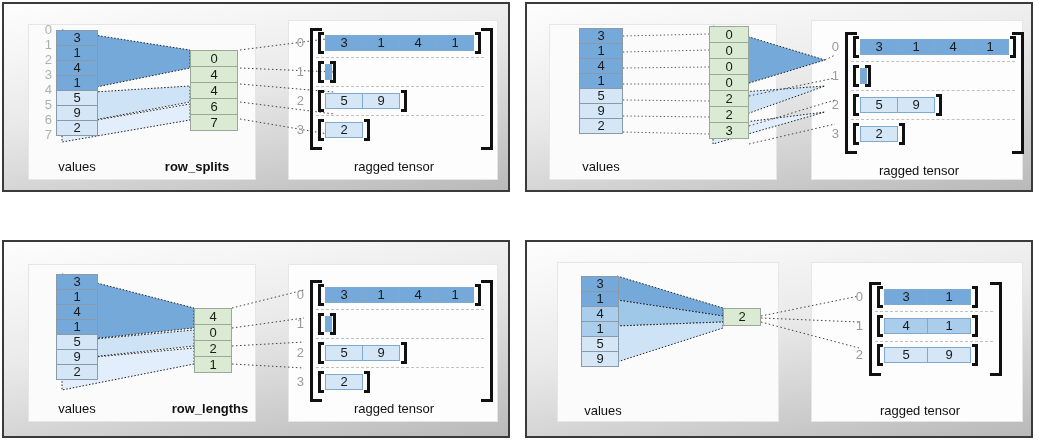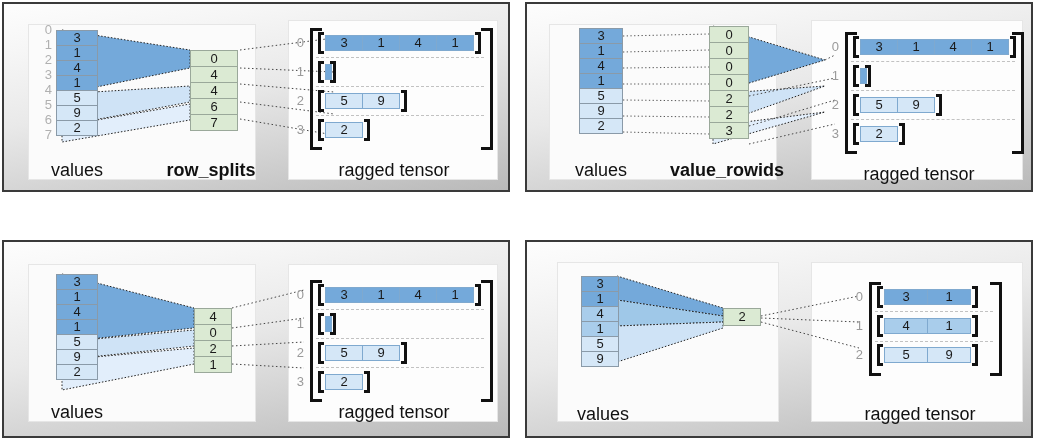--- a/index.html
+++ b/index.html
@@ -29,21 +29,21 @@
     position:absolute;
     box-sizing:border-box;
     background:#fbfbfb;
     border:1px solid #e6e6e6;
   }
   .card.bright{background:#fdfdfd;}
 
   
   .lbl{
     position:absolute;text-align:center;
-    font-size:18px;color:#111;white-space:pre-line;line-height:1.12;
+    font-size:13px;color:#111;white-space:pre-line;line-height:1.12;
   }
   .lbl.bold{font-weight:bold;}
 
   
   .col{position:absolute;}
   .cell{
     box-sizing:border-box;
     border:1px solid #8a9aa8;
     height:16px;line-height:14px;
     text-align:center;font-size:13px;color:#1a1a1a;
@@ -171,21 +171,21 @@
           <div style="position: absolute; left: 0px; top: 0px; width: 6px; height: 22px; border-top: 3px solid rgb(17, 17, 17); border-bottom: 3px solid rgb(17, 17, 17); border-left: 3px solid rgb(17, 17, 17); border-image: initial; border-right: none; box-sizing: border-box;"></div>
           <div style="position: absolute; right: 0px; top: 0px; width: 6px; height: 22px; border-top: 3px solid rgb(17, 17, 17); border-right: 3px solid rgb(17, 17, 17); border-bottom: 3px solid rgb(17, 17, 17); border-image: initial; border-left: none; box-sizing: border-box;"></div>
           <div style="position: absolute; left: 7px; top: 3px; height: 16px;">
             <div class="rcell" style="width: 38px; background: rgb(213, 231, 247);">2</div>
           </div>
         </div>
         <div class="ridx" style="left: -22px; top: 93.5px; width: 16px; line-height: 16px;">3</div>
       </div>
 
     <div class="lbl" style="left:28px;top:156px;width:90px;">values</div>
-    <div class="lbl bold" style="left:142px;top:156px;width:130px;">row_splits</div>
+    <div class="lbl bold" style="left:128px;top:156px;width:130px;">row_splits</div>
     <div class="lbl" style="left:300px;top:156px;width:180px;">ragged tensor</div>
   </div>
 
   <div class="panel p2">
     <div class="card" style="left:22px;top:20px;width:228px;height:156px;"></div>
     <div class="card bright" style="left:284px;top:16px;width:212px;height:160px;"></div>
 
     <svg width="508" height="190">
       <polygon points="186,22 186,90 298,56" fill="#74a9da" stroke="#222" stroke-width="1" stroke-dasharray="1.5,1.8"></polygon>
       <polygon points="186,90 186,122 298,82" fill="#cfe3f6" stroke="#222" stroke-width="1" stroke-dasharray="1.5,1.8"></polygon>
@@ -262,21 +262,20 @@
           <div style="position: absolute; left: 0px; top: 0px; width: 6px; height: 22px; border-top: 3px solid rgb(17, 17, 17); border-bottom: 3px solid rgb(17, 17, 17); border-left: 3px solid rgb(17, 17, 17); border-image: initial; border-right: none; box-sizing: border-box;"></div>
           <div style="position: absolute; right: 0px; top: 0px; width: 6px; height: 22px; border-top: 3px solid rgb(17, 17, 17); border-right: 3px solid rgb(17, 17, 17); border-bottom: 3px solid rgb(17, 17, 17); border-image: initial; border-left: none; box-sizing: border-box;"></div>
           <div style="position: absolute; left: 7px; top: 3px; height: 16px;">
             <div class="rcell" style="width: 38px; background: rgb(213, 231, 247);">2</div>
           </div>
         </div>
         <div class="ridx" style="left: -22px; top: 93.5px; width: 16px; line-height: 16px;">3</div>
       </div>
 
     <div class="lbl" style="left:26px;top:156px;width:96px;">values</div>
-    <div class="lbl bold" style="left:130px;top:156px;width:140px;">value_rowids</div>
     <div class="lbl" style="left:300px;top:160px;width:184px;">ragged tensor</div>
   </div>
 
   <div class="panel p3">
     <div class="card" style="left:24px;top:22px;width:228px;height:158px;"></div>
     <div class="card bright" style="left:284px;top:22px;width:210px;height:158px;"></div>
 
     <svg width="508" height="198">
       <polygon points="58,32 190,66 190,86 58,100" fill="#74a9da" stroke="#222" stroke-width="1" stroke-dasharray="1.5,1.8"></polygon>
       <polygon points="58,100 190,88 190,104 58,118" fill="#cfe3f6" stroke="#222" stroke-width="1" stroke-dasharray="1.5,1.8"></polygon>
@@ -341,20 +340,21 @@
           <div style="position: absolute; left: 0px; top: 0px; width: 6px; height: 22px; border-top: 3px solid rgb(17, 17, 17); border-bottom: 3px solid rgb(17, 17, 17); border-left: 3px solid rgb(17, 17, 17); border-image: initial; border-right: none; box-sizing: border-box;"></div>
           <div style="position: absolute; right: 0px; top: 0px; width: 6px; height: 22px; border-top: 3px solid rgb(17, 17, 17); border-right: 3px solid rgb(17, 17, 17); border-bottom: 3px solid rgb(17, 17, 17); border-image: initial; border-left: none; box-sizing: border-box;"></div>
           <div style="position: absolute; left: 7px; top: 3px; height: 16px;">
             <div class="rcell" style="width: 38px; background: rgb(213, 231, 247);">2</div>
           </div>
         </div>
         <div class="ridx" style="left: -22px; top: 93.5px; width: 16px; line-height: 16px;">3</div>
       </div>
 
     <div class="lbl" style="left:28px;top:160px;width:90px;">values</div>
+    <div class="lbl bold" style="left:138px;top:160px;width:136px;">row_lengths</div>
     <div class="lbl" style="left:300px;top:160px;width:180px;">ragged tensor</div>
   </div>
 
   <div class="panel p4">
     <div class="card" style="left:30px;top:20px;width:222px;height:160px;"></div>
     <div class="card bright" style="left:284px;top:20px;width:212px;height:160px;"></div>
 
     <svg width="508" height="198">
       <polygon points="90,34 196,66 196,74 90,58" fill="#74a9da" stroke="#222" stroke-width="1" stroke-dasharray="1.5,1.8"></polygon>
       <polygon points="90,58 196,74 196,80 90,84" fill="#9fc8e8" stroke="#222" stroke-width="1" stroke-dasharray="1.5,1.8"></polygon>

